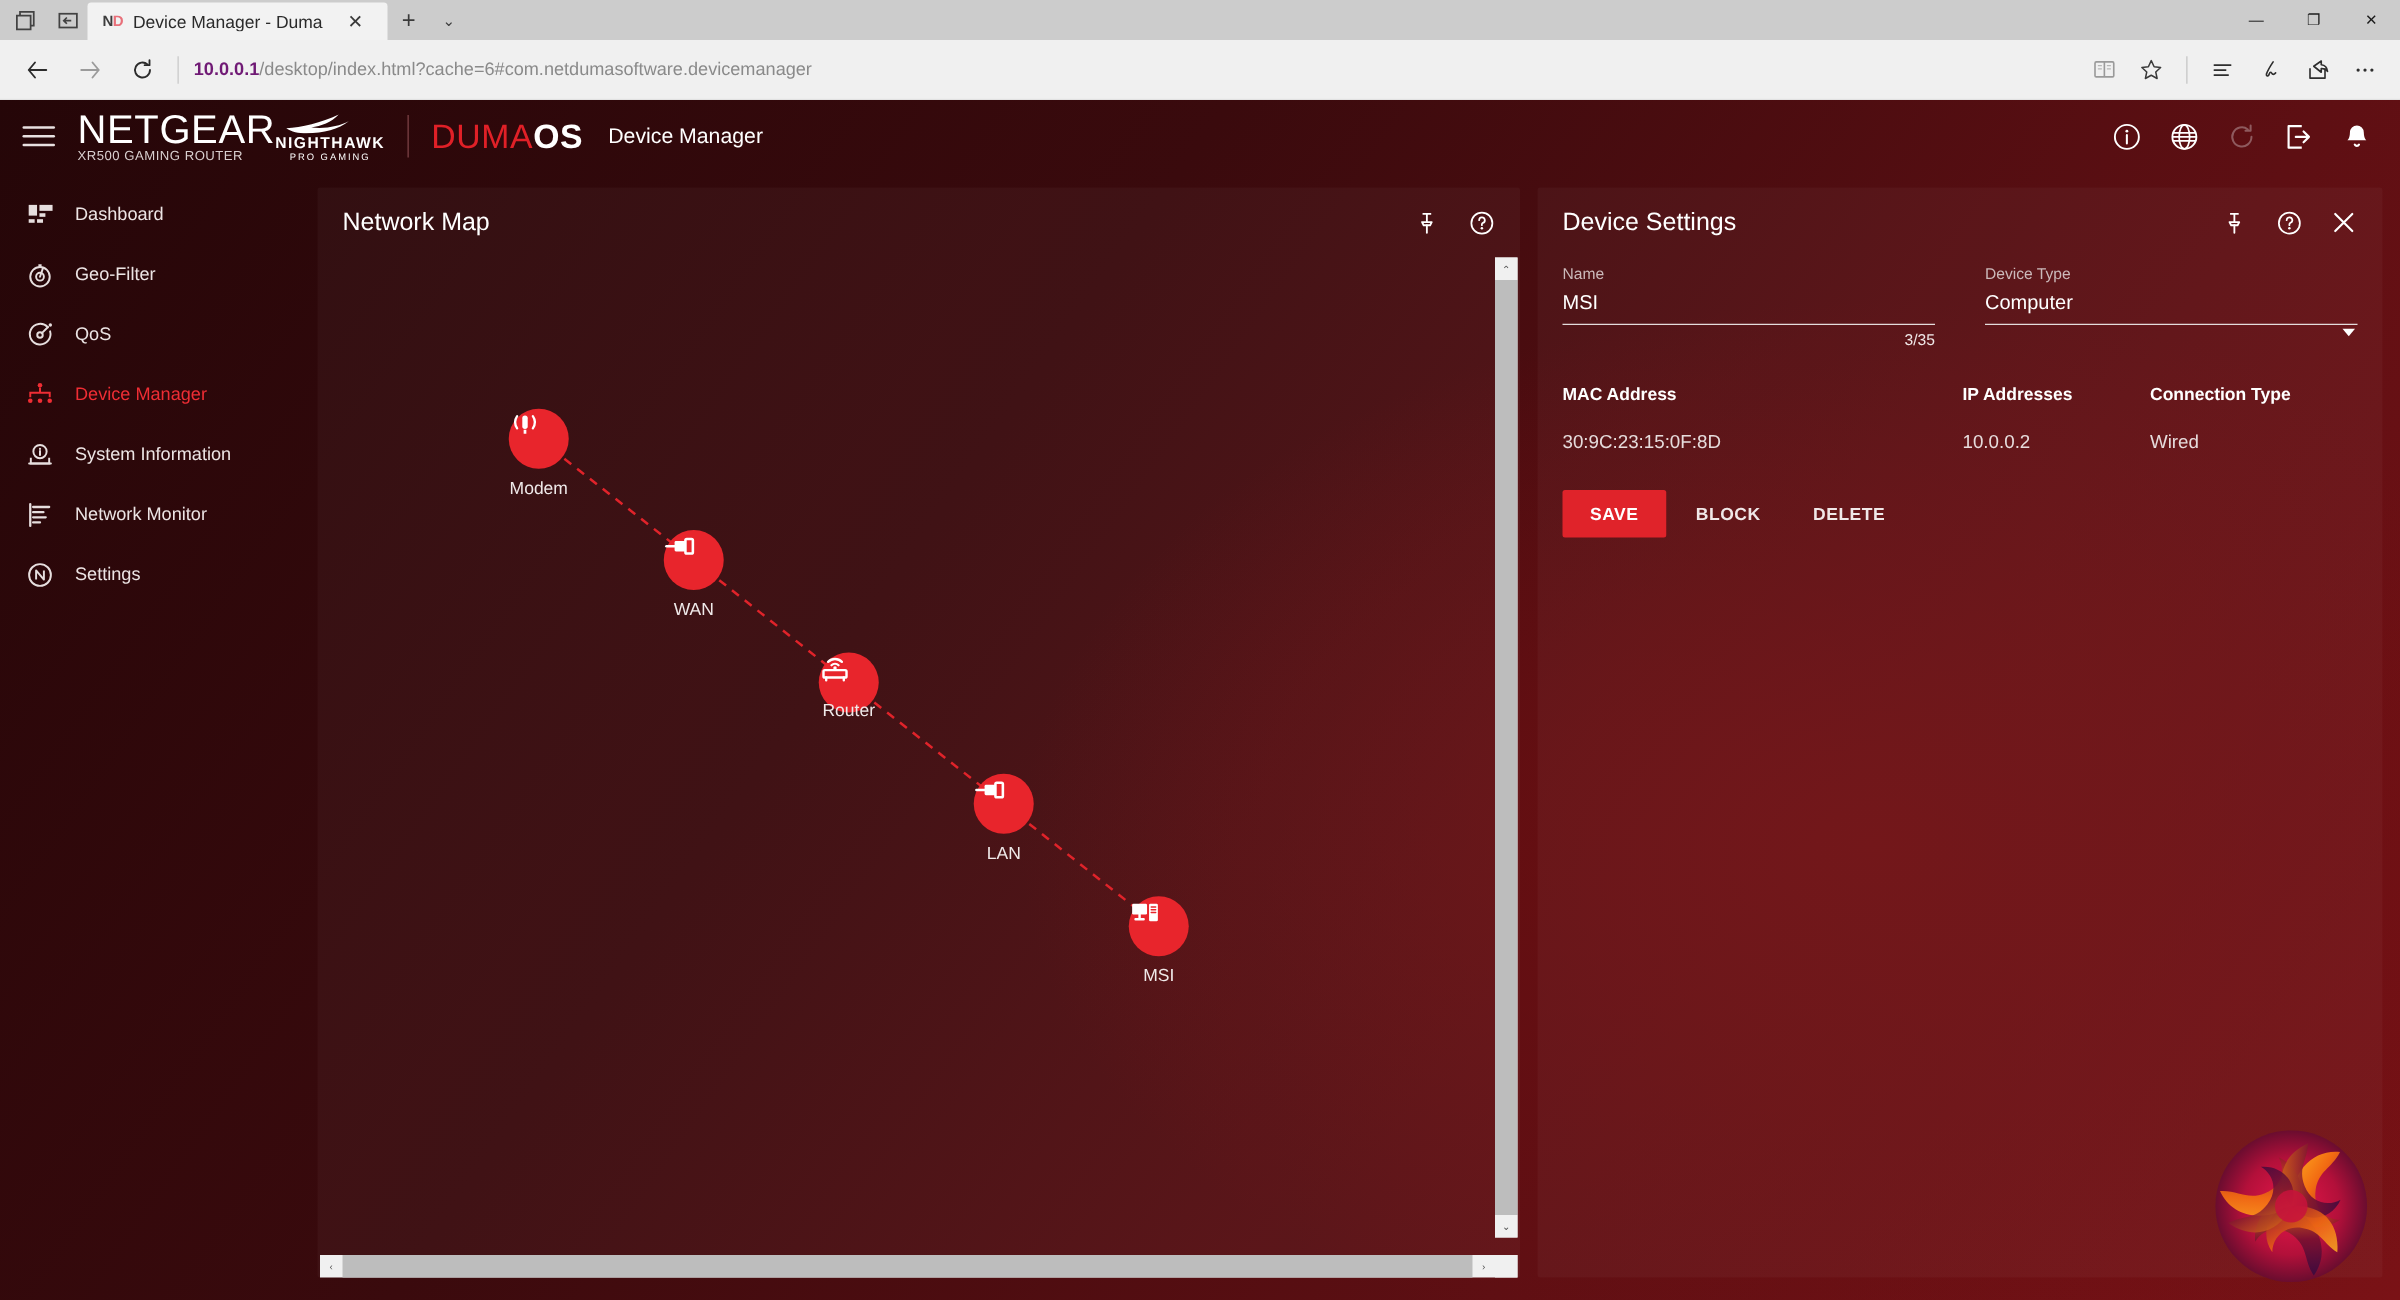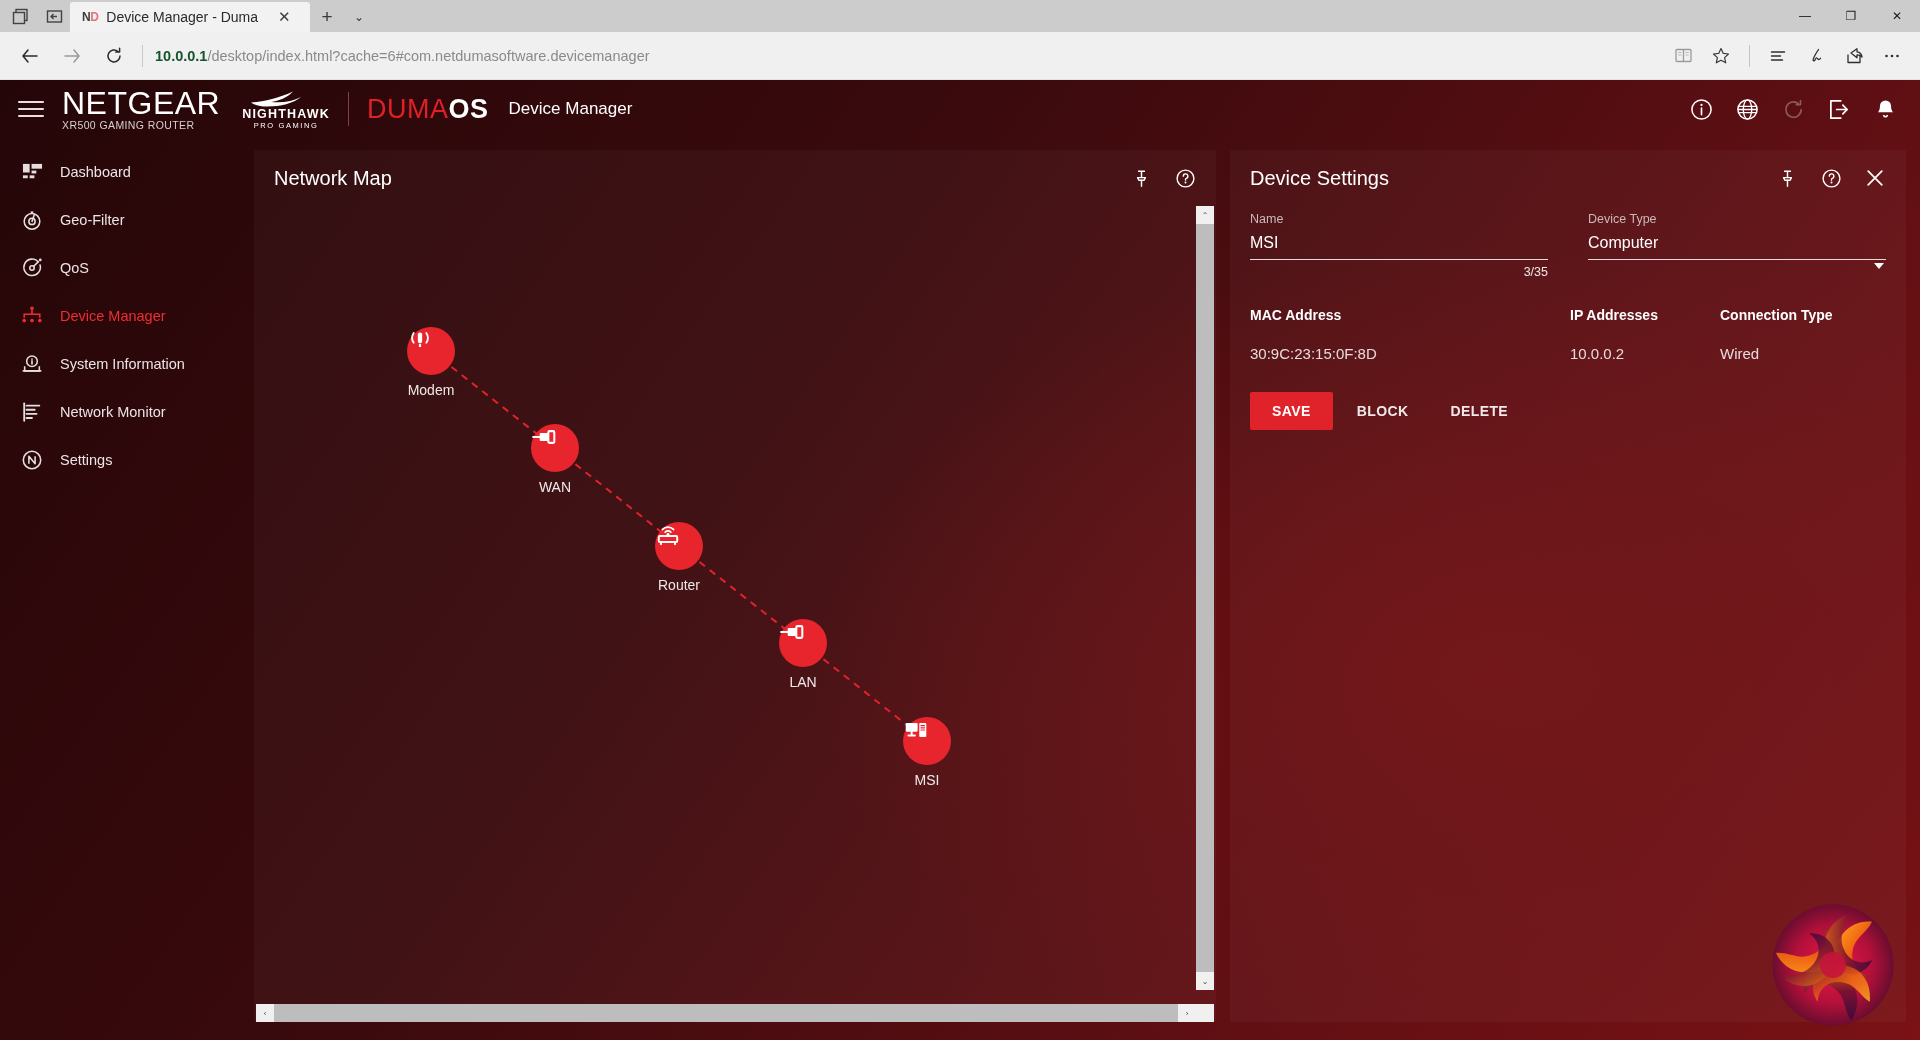--- a/index.html
+++ b/index.html
@@ -41,21 +41,21 @@
 
   .browser-toolbar {
     height: 48px; background: #f0f0f0;
     display: flex; align-items: center; padding: 0 10px; gap: 2px;
     border-bottom: 1px solid #e2e2e2;
   }
   .nav-btn { width: 40px; height: 36px; display: flex; align-items: center; justify-content: center; color: #2b2b2b; }
   .nav-btn.disabled { color: #9b9b9b; }
   .addr-sep { width: 1px; height: 22px; background: #c8c8c8; margin: 0 10px 0 6px; }
   .addr-area { flex: 1; display: flex; align-items: center; font-size: 14.5px; color: #8a8a8a; }
-  .addr-host { color: #14532d; font-weight: bold; }
+  .addr-host { color: #701a75; font-weight: bold; }
   .tool-icons { display: flex; align-items: center; gap: 2px; }
   .tool-btn { width: 36px; height: 36px; display: flex; align-items: center; justify-content: center; color: #2e2e2e; }
   .tool-div { width: 1px; height: 22px; background: #c4c4c4; margin: 0 8px; }
 
   
   .app {
     position: relative;
     height: 960px;
     background:
       radial-gradient(ellipse 1100px 700px at 78% 62%, #6e0f12 0%, rgba(110,15,18,0) 62%),
@@ -67,21 +67,21 @@
     height: 58px; display: flex; align-items: center; padding: 0 22px 0 14px;
     position: relative; z-index: 5;
   }
   .hamburger { width: 34px; height: 34px; display: flex; flex-direction: column; justify-content: center;
                gap: 5px; padding: 0 4px; }
   .hamburger span { display: block; height: 2px; background: #e8e0e0; border-radius: 1px; }
   .netgear-logo { margin-left: 14px; line-height: 1; }
   .netgear-word { font-family: "Liberation Sans", sans-serif; font-weight: normal; font-size: 32px;
                   color: #ffffff; letter-spacing: .5px; font-stretch: condensed; }
   .netgear-sub { font-size: 10.5px; color: #d9cfcf; letter-spacing: .4px; margin-top: 1px; }
-  .nighthawk { margin-left: 22px; display: flex; flex-direction: column; align-items: center; line-height: 1; }
+  .nighthawk { display: flex; flex-direction: column; align-items: center; line-height: 1; }
   .nh-swoosh { width: 74px; height: 18px; }
   .nh-word { font-size: 12.5px; font-weight: bold; color: #fff; letter-spacing: 1.2px; margin-top: 1px; }
   .nh-sub { font-size: 7.5px; color: #fff; letter-spacing: 1.6px; margin-top: 2px; }
   .hdr-divider { width: 1px; height: 34px; background: #7d4347; margin: 0 18px; }
   .dumaos { font-size: 27px; letter-spacing: .5px; }
   .dumaos .duma { color: #e02027; font-weight: 300; }
   .dumaos .os { color: #ffffff; font-weight: bold; }
   .app-title { margin-left: 20px; font-size: 17px; color: #ffffff; }
   .hdr-right { margin-left: auto; display: flex; align-items: center; gap: 20px; }
   .hdr-icon { width: 26px; height: 26px; display: flex; align-items: center; justify-content: center; color: #fff; }
@@ -473,21 +473,21 @@
 
             <div class="node" style="left:423px; top:340px;">
               <svg viewBox="0 0 24 24">
                 <rect x="3.5" y="13" width="17" height="5.5" rx="1" fill="none" stroke="#fff" stroke-width="1.8"></rect>
                 <path d="M5.5 18.5v2M18.5 18.5v2" stroke="#fff" stroke-width="1.8" stroke-linecap="round"></path>
                 <circle cx="12" cy="11.4" r="1.3" fill="#fff"></circle>
                 <path d="M9.4 9.4a3.7 3.7 0 0 1 5.2 0" fill="none" stroke="#fff" stroke-width="1.7" stroke-linecap="round"></path>
                 <path d="M6.9 6.9a7.2 7.2 0 0 1 10.2 0" fill="none" stroke="#fff" stroke-width="1.7" stroke-linecap="round"></path>
               </svg>
             </div>
-            <div class="node-label" style="left:423px; top:371px;">Router</div>
+            <div class="node-label" style="left:423px; top:354px;">Router</div>
 
             <div class="node" style="left:547px; top:437px;">
               <svg viewBox="0 0 24 24">
                 <path d="M2 12h6" stroke="#fff" stroke-width="2" stroke-linecap="round"></path>
                 <rect x="8" y="8.2" width="8" height="7.6" rx="1" fill="#fff"></rect>
                 <rect x="16" y="6.6" width="5.5" height="10.8" rx="1" fill="none" stroke="#fff" stroke-width="1.9"></rect>
               </svg>
             </div>
             <div class="node-label" style="left:547px; top:468px;">LAN</div>
 

